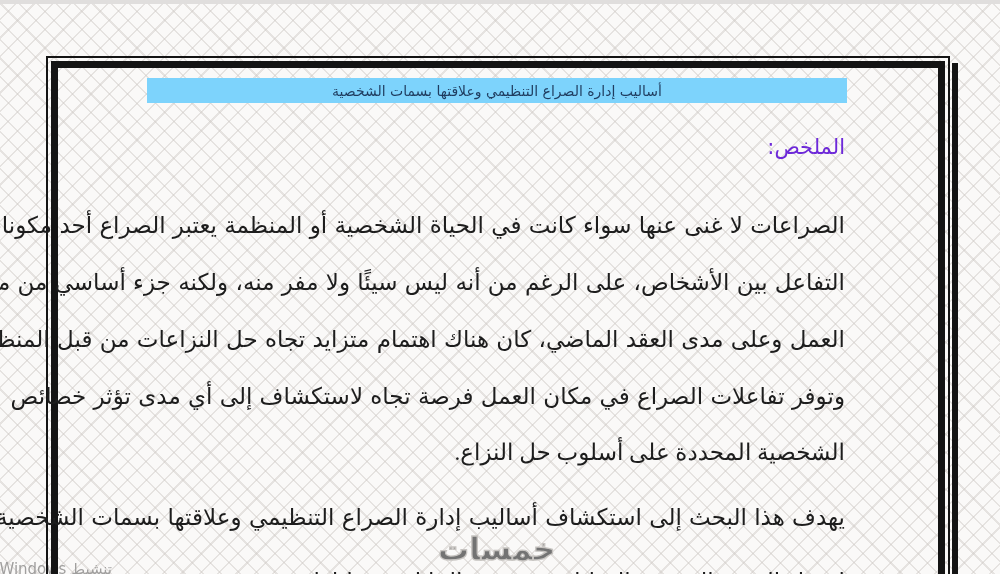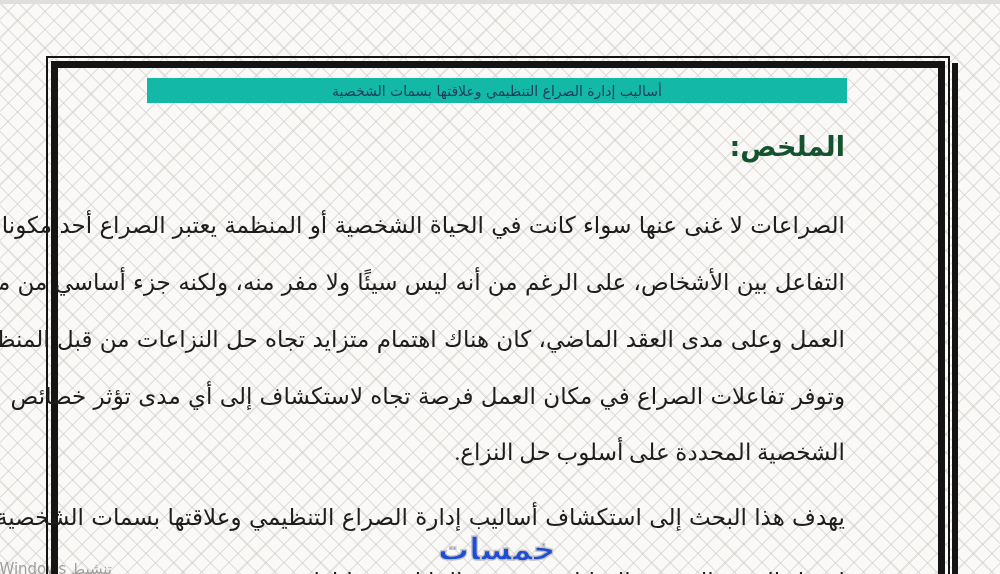--- a/index.html
+++ b/index.html
@@ -45,37 +45,37 @@
     left: 952px; top: 63px;
     width: 6px; height: 560px;
     background: #141414;
     z-index: 3;
   }
 
   .banner {
     position: absolute;
     left: 147px; top: 78px;
     width: 700px; height: 25px;
-    background: #14b8a6;
+    background: #7dd3fc;
     display: flex;
     align-items: center;
     justify-content: center;
     direction: rtl;
     font-size: 14px;
     color: #1f3c5f;
     z-index: 4;
   }
 
   .heading {
     position: absolute;
     right: 155px; top: 130px;
     direction: rtl;
-    font-size: 27px;
-    font-weight: bold;
-    color: #14532d;
+    font-size: 21px;
+    font-weight: normal;
+    color: #6d28d9;
     line-height: 34px;
     white-space: nowrap;
     z-index: 4;
   }
 
   .bodyline {
     position: absolute;
     right: 155px;
     direction: rtl;
     white-space: nowrap;
@@ -91,21 +91,21 @@
   .l5 { top: 438px; font-family: Liberation Serif, serif; }
   .l6 { top: 502px; }
   .l7 { top: 566px; }
 
   .wm-site {
     position: absolute;
     left: 438px; top: 531px;
     font-size: 31px;
     font-weight: bold;
     direction: rtl;
-    color: #1d4ed8;
+    color: #737373;
     -webkit-text-stroke: 1.3px #c7c4c1;
     letter-spacing: 1px;
     z-index: 2;
   }
 
   .wm-os {
     position: absolute;
     left: 0px; top: 560px;
     width: 112px;
     direction: rtl;

